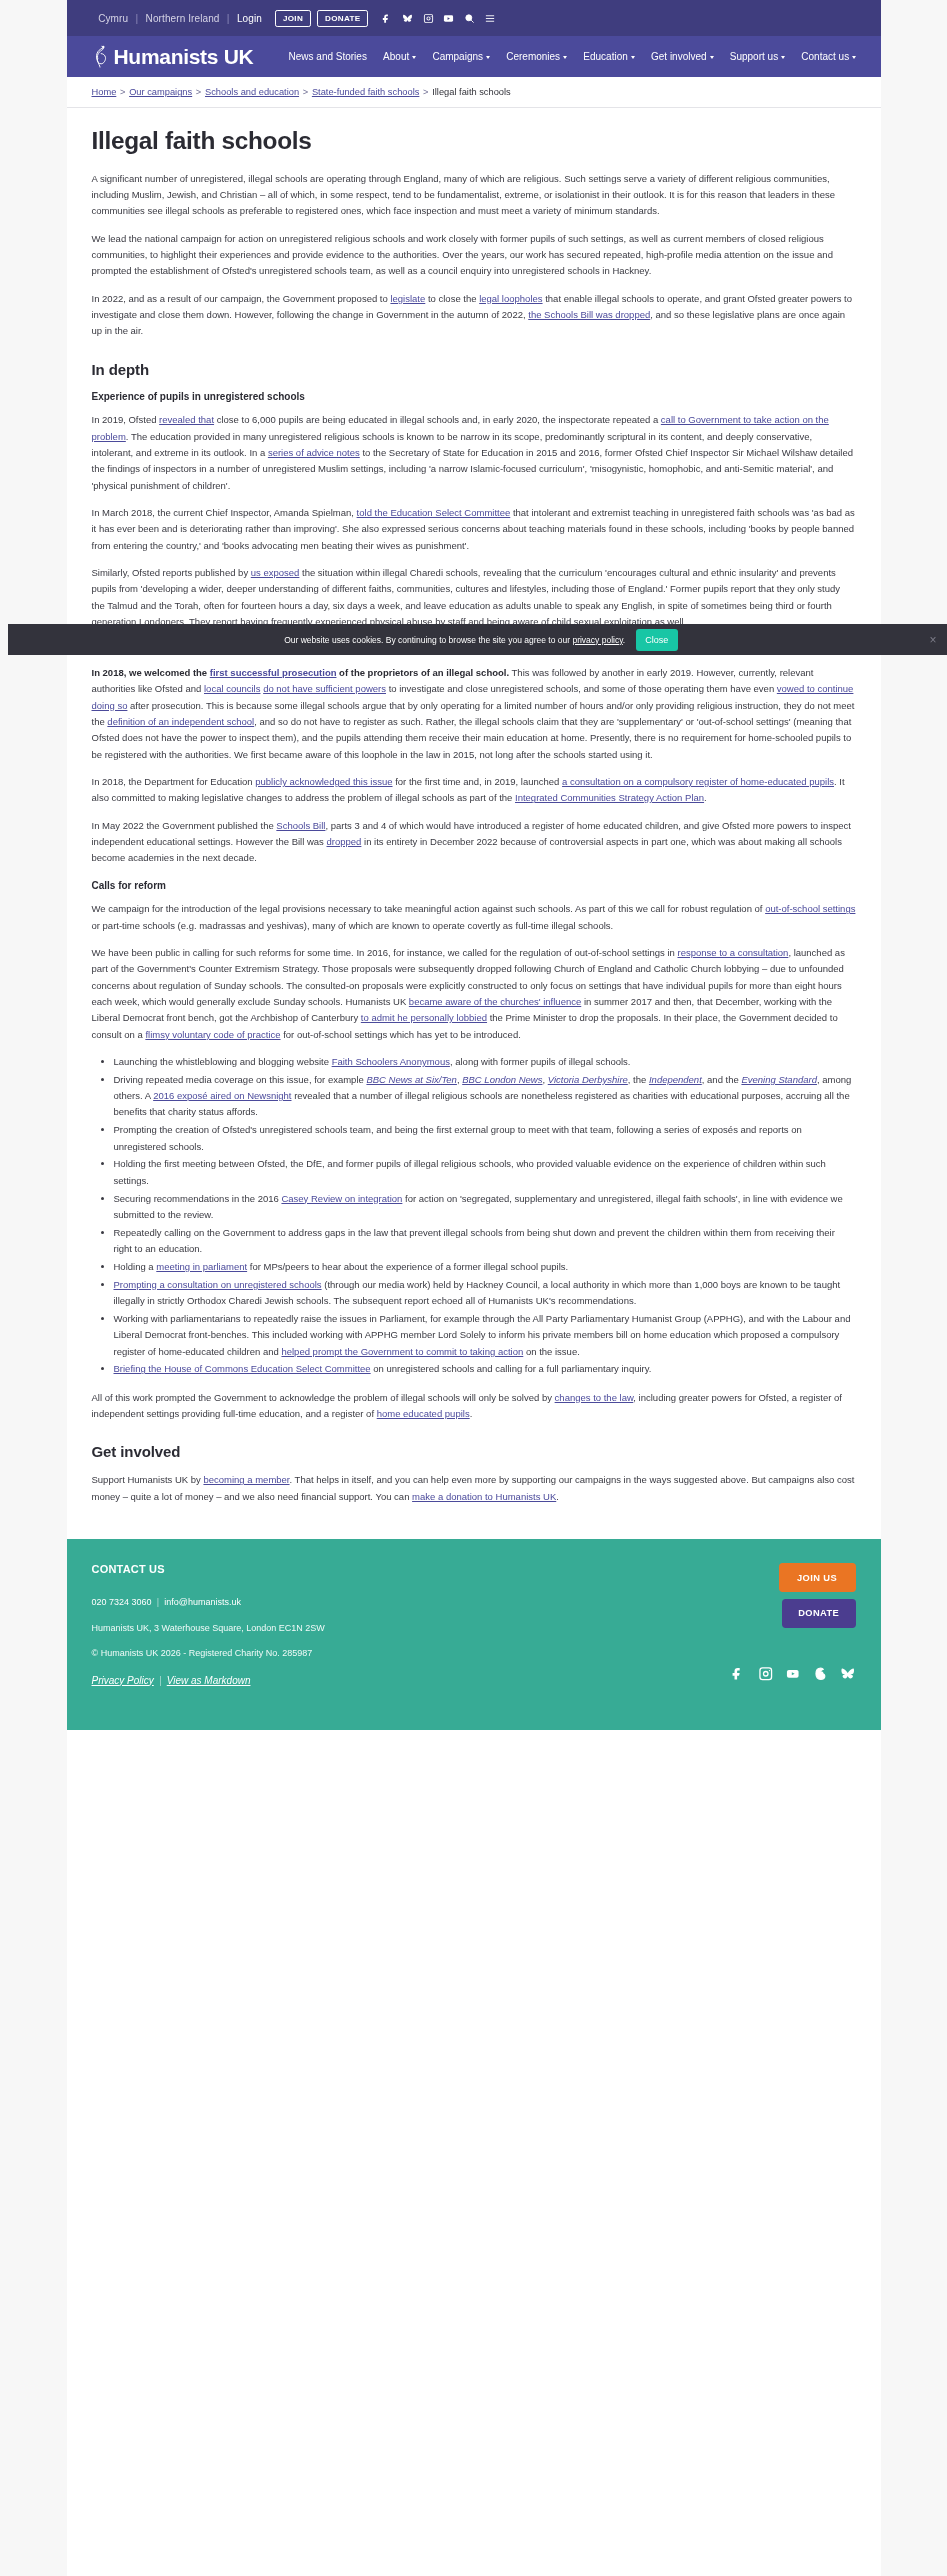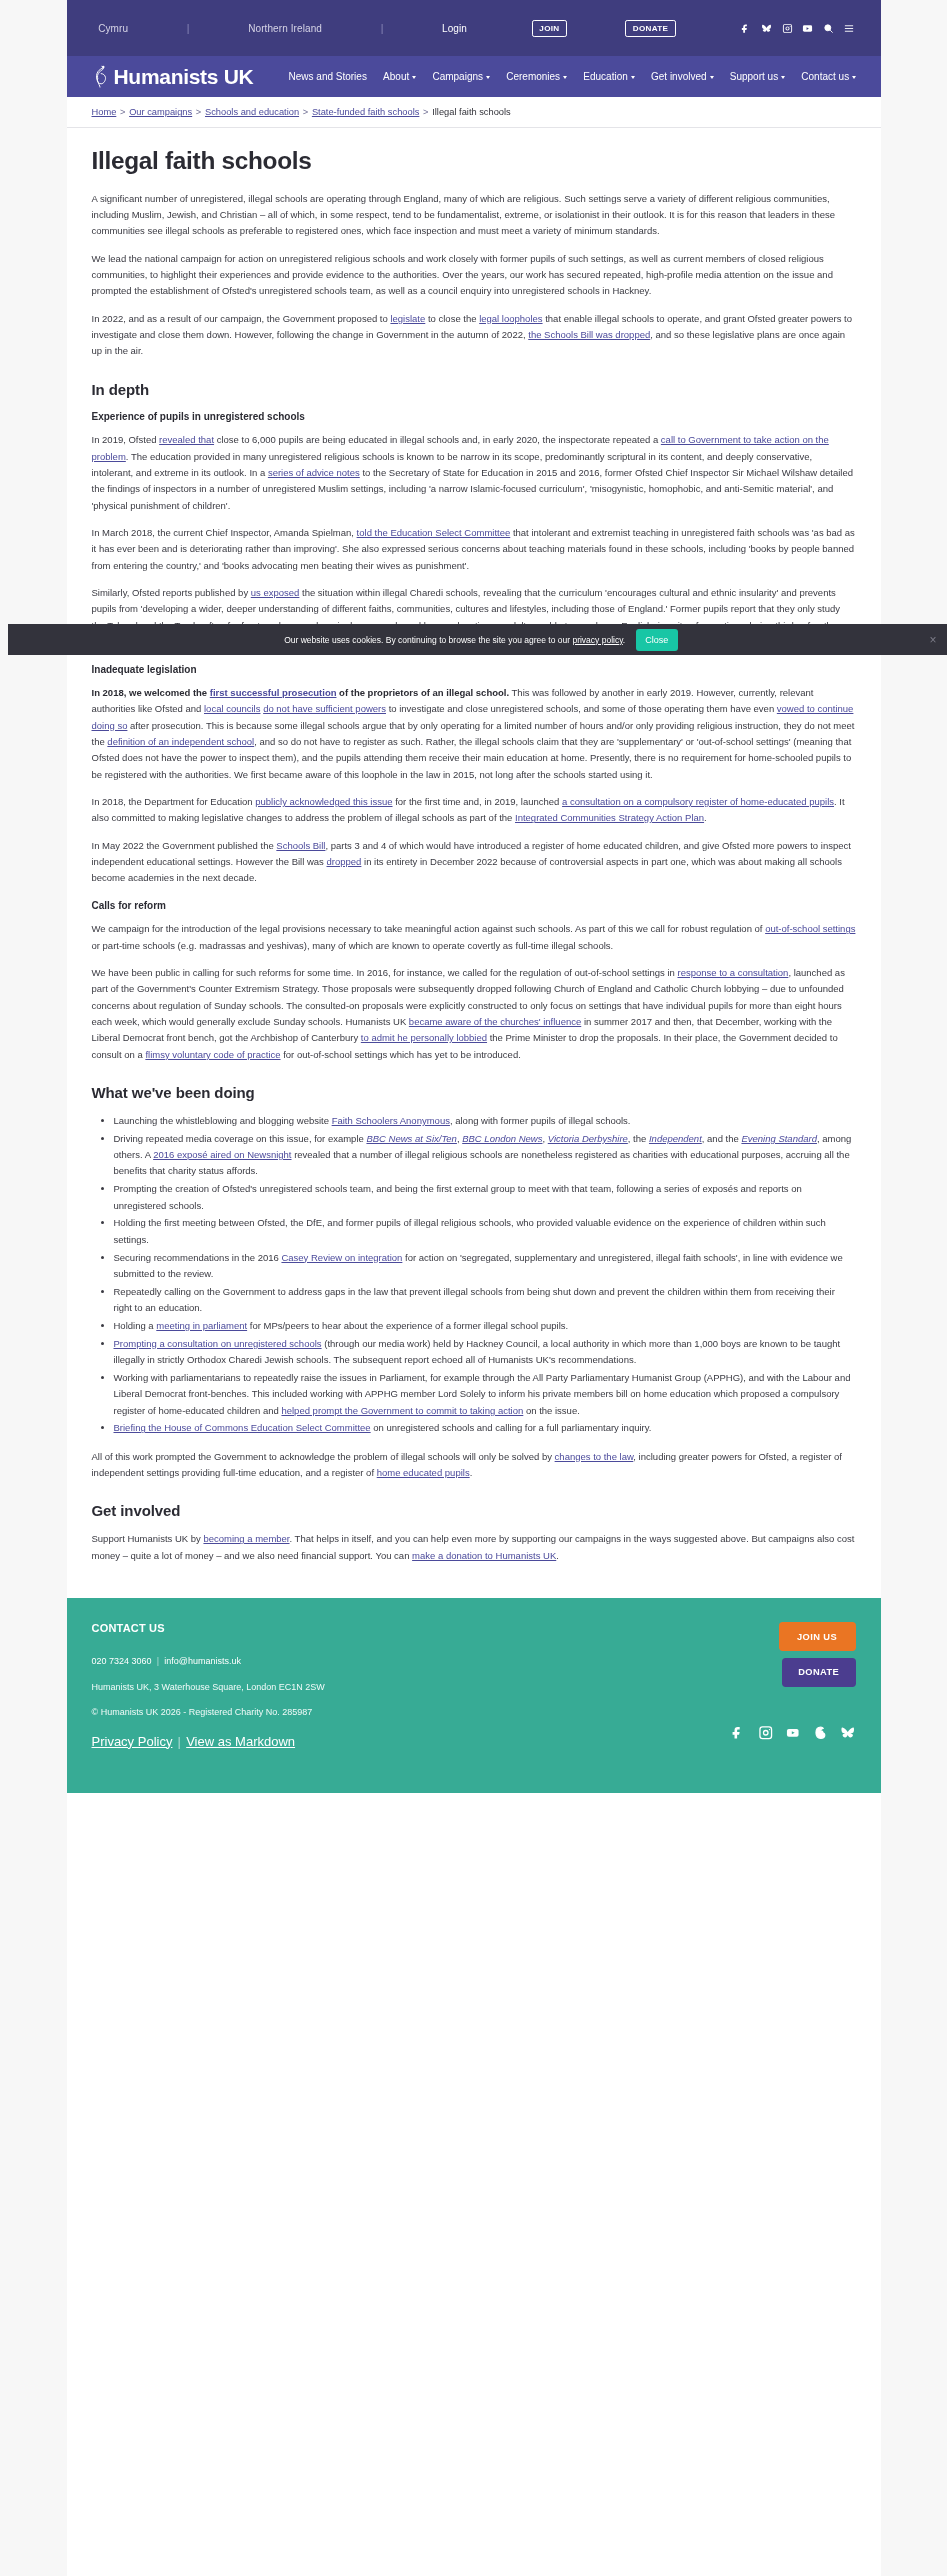--- a/index.html
+++ b/index.html
@@ -16,24 +16,24 @@
     width:814px;
     margin:0 auto;
     background:#ffffff;
     min-height:2576px;
     position:relative;
   }
 
   
   .utility-bar {
     background:#3f3d7e;
-    height:56px;
+    height:36px;
     display:flex;
     align-items:center;
-    justify-content:space-between;
+    justify-content:flex-start;
     padding:0 25px;
     gap:0;
   }
   .util-link {
     color:#d6d4e6;
     font-size:10px;
     text-decoration:none;
     padding:0 6.7px;
     letter-spacing:0.1px;
     white-space:nowrap;
@@ -192,21 +192,21 @@
     font-family:"Liberation Sans", sans-serif;
   }
   .donate-btn {
     background:#4b3d8f; color:#ffffff; border:none;
     font-size:9.3px; font-weight:bold; letter-spacing:0.4px;
     padding:9.6px 16.3px; border-radius:3.7px; cursor:pointer;
     font-family:"Liberation Sans", sans-serif;
   }
   .f-social { display:flex; gap:12px; margin-top:31px; }
   .f-social svg { display:block; fill:#ffffff; }
-  .f-legal { font-size:13px; }
+  .f-legal { font-size:10px;font-style:italic; }
   .f-legal a { color:#ffffff; text-decoration:underline; }
 </style>
 </head>
 <body>
 
 <div class="page">
 
   <div class="utility-bar">
     <a class="util-link" href="#">Cymru</a>
     <span class="util-sep">|</span>
@@ -356,21 +356,20 @@
     <h3 class="sub-head">Calls for reform</h3>
 
     <p class="body">
       <span>We campaign for the introduction of the legal provisions necessary to take meaningful action against such schools. As part of this we call for robust regulation of </span><a href="#">out-of-school settings</a><span> or part-time schools (e.g. madrassas and yeshivas), many of which are known to operate covertly as full-time illegal schools.</span>
     </p>
 
     <p class="body">
       <span>We have been public in calling for such reforms for some time. In 2016, for instance, we called for the regulation of out-of-school settings in </span><a href="#">response to a consultation</a><span>, launched as part of the Government's Counter Extremism Strategy. Those proposals were subsequently dropped following Church of England and Catholic Church lobbying – due to unfounded concerns about regulation of Sunday schools. The consulted-on proposals were explicitly constructed to only focus on settings that have individual pupils for more than eight hours each week, which would generally exclude Sunday schools. Humanists UK </span><a href="#">became aware of the churches' influence</a><span> in summer 2017 and then, that December, working with the Liberal Democrat front bench, got the Archbishop of Canterbury </span><a href="#">to admit he personally lobbied</a><span> the Prime Minister to drop the proposals. In their place, the Government decided to consult on a </span><a href="#">flimsy voluntary code of practice</a><span> for out-of-school settings which has yet to be introduced.</span>
     </p>
 
-    <h2 class="section-head">What we've been doing</h2>
 
 
     <ul class="doing-list">
       <li>
         <span>Launching the whistleblowing and blogging website </span><a href="#">Faith Schoolers Anonymous</a><span>, along with former pupils of illegal schools.</span>
       </li>
       <li>
         <span>Driving repeated media coverage on this issue, for example </span><i><a href="#">BBC News at Six/Ten</a></i><span>, </span><i><a href="#">BBC London News</a></i><span>, </span><i><a href="#">Victoria Derbyshire</a></i><span>, the </span><i><a href="#">Independent</a></i><span>, and the </span><i><a href="#">Evening Standard</a></i><span>, among others. A </span><a href="#">2016 exposé aired on Newsnight</a><span> revealed that a number of illegal religious schools are nonetheless registered as charities with educational purposes, accruing all the benefits that charity status affords.</span>
       </li>
       <li>

